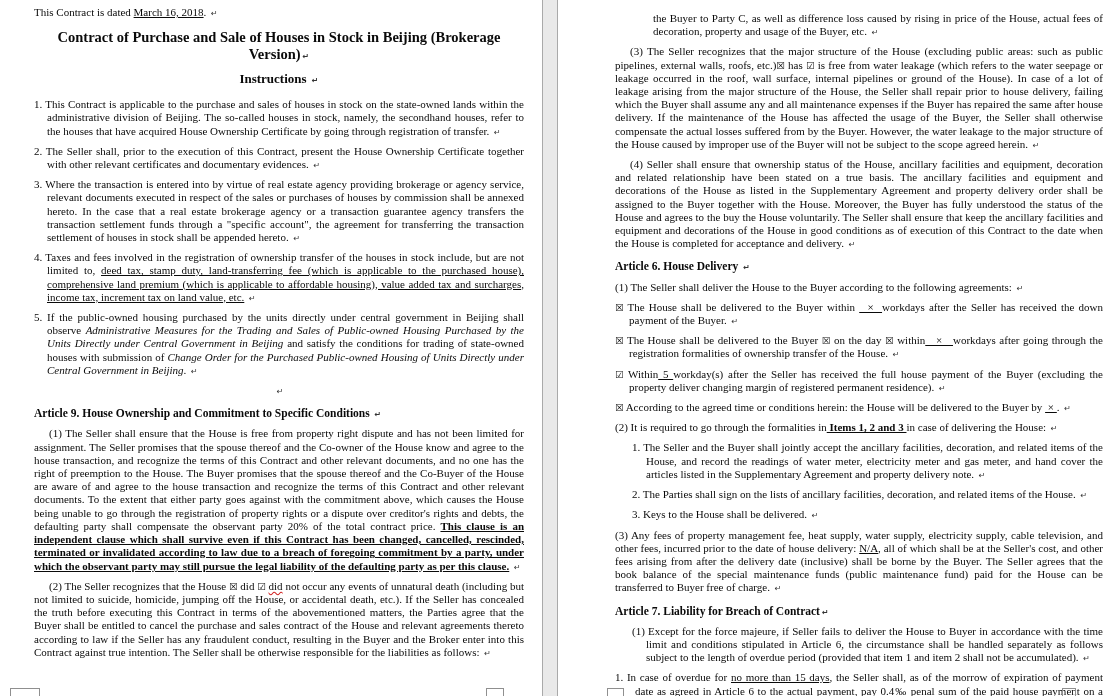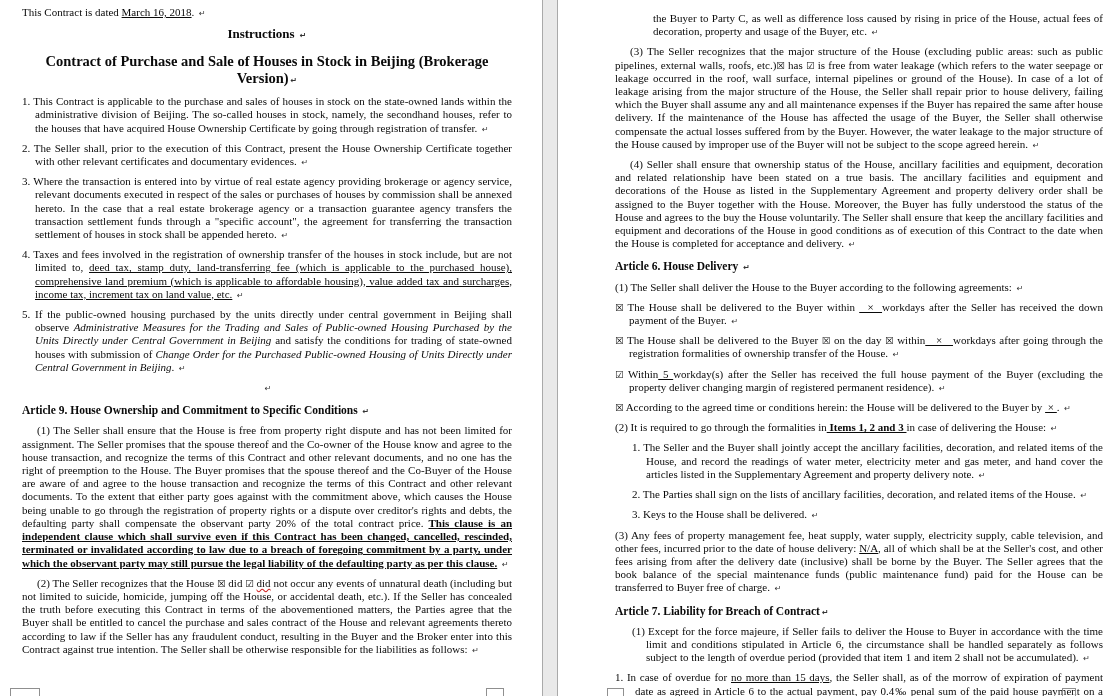--- a/index.html
+++ b/index.html
@@ -3,21 +3,21 @@
 <meta charset="utf-8">
 <style>
   html,body{margin:0;padding:0;}
   body{
     width:1107px;height:696px;overflow:hidden;position:relative;
     background:#ffffff;color:#0a0a0a;
     font-family:"Liberation Serif", serif;
     font-size:11px;line-height:13.2px;
   }
   .page{position:absolute;top:0;height:696px;background:#fff;box-sizing:border-box;overflow:hidden;}
-  #page-left{left:4px;width:568px;padding:6px 60px 0 18px;}
+  #page-left{left:16px;width:568px;padding:6px 60px 0 18px;}
   #page-right{left:558px;width:557px;padding:6px 12px 0 57px;}
   .gap{position:absolute;left:542px;top:0;width:16px;height:696px;background:#e9e9e9;
        border-left:1px solid #a9a9a9;border-right:1px solid #a9a9a9;box-sizing:border-box;}
   .blk{margin:6px 0;text-align:justify;}
   .p0{margin-top:0;text-align:left;}
   .title{font-size:14.5px;line-height:17px;font-weight:bold;text-align:center;margin:9px 0 6px;}
   .subtitle{font-size:13px;line-height:16px;font-weight:bold;text-align:center;margin:6px 0 9px;}
   .h{font-weight:bold;font-size:11.5px;text-align:left;margin:9px 0 6px;}
   .pind{text-indent:15px;}
   .pflat{}
@@ -37,22 +37,22 @@
   #crop-l1{left:10px;top:688px;width:28px;height:14px;}
   #crop-l2{left:486px;top:688px;width:16px;height:14px;}
   #crop-r1{left:607px;top:688px;width:15px;height:14px;}
   #crop-r2{left:1062px;top:688px;width:12px;height:14px;}
 </style>
 </head>
 <body>
 
 <div class="page" id="page-left">
     <div class="blk p0"><span>This Contract is dated </span><span class="u">March 16, 2018</span><span>. </span><span class="pm">↵</span></div>
+    <div class="blk title"><span>Contract of Purchase and Sale of Houses in Stock in Beijing (Brokerage Version)</span><span class="pm">↵</span></div>
     <div class="blk subtitle"><span>Instructions </span><span class="pm">↵</span></div>
-    <div class="blk title"><span>Contract of Purchase and Sale of Houses in Stock in Beijing (Brokerage Version)</span><span class="pm">↵</span></div>
     <div class="blk li1"><span>1. This Contract is applicable to the purchase and sales of houses in stock on the state-owned lands within the administrative division of Beijing. The so-called houses in stock, namely, the secondhand houses, refer to the houses that have acquired House Ownership Certificate by going through registration of transfer. </span><span class="pm">↵</span></div>
     <div class="blk li1"><span>2. The Seller shall, prior to the execution of this Contract, present the House Ownership Certificate together with other relevant certificates and documentary evidences. </span><span class="pm">↵</span></div>
     <div class="blk li1"><span>3. Where the transaction is entered into by virtue of real estate agency providing brokerage or agency service, relevant documents executed in respect of the sales or purchases of houses by commission shall be annexed hereto. In the case that a real estate brokerage agency or a transaction guarantee agency transfers the transaction settlement funds through a "specific account", the agreement for transferring the transaction settlement of houses in stock shall be appended hereto. </span><span class="pm">↵</span></div>
     <div class="blk li1"><span>4. Taxes and fees involved in the registration of ownership transfer of the houses in stock include, but are not limited to, </span><span class="u">deed tax, stamp duty, land-transferring fee (which is applicable to the purchased house), comprehensive land premium (which is applicable to affordable housing), value added tax and surcharges, income tax, increment tax on land value, etc.</span><span> </span><span class="pm">↵</span></div>
     <div class="blk li1"><span>5. If the public-owned housing purchased by the units directly under central government in Beijing shall observe </span><span class="i">Administrative Measures for the Trading and Sales of Public-owned Housing Purchased by the Units Directly under Central Government in Beijing</span><span> and satisfy the conditions for trading of state-owned houses with submission of </span><span class="i">Change Order for the Purchased Public-owned Housing of Units Directly under Central Government in Beijing</span><span>. </span><span class="pm">↵</span></div>
     <div class="blk pmline"><span class="pm">↵</span></div>
     <div class="blk h"><span>Article 9. House Ownership and Commitment to Specific Conditions </span><span class="pm">↵</span></div>
     <div class="blk pind"><span>(1) The Seller shall ensure that the House is free from property right dispute and has not been limited for assignment. The Seller promises that the spouse thereof and the Co-owner of the House know and agree to the house transaction, and recognize the terms of this Contract and other relevant documents, and no one has the right of preemption to the House. The Buyer promises that the spouse thereof and the Co-Buyer of the House are aware of and agree to the house transaction and recognize the terms of this Contract and other relevant documents. To the extent that either party goes against with the commitment above, which causes the House being unable to go through the registration of property rights or a dispute over creditor's rights and debts, the defaulting party shall compensate the observant party 20% of the total contract price. </span><span class="bu">This clause is an independent clause which shall survive even if this Contract has been changed, cancelled, rescinded, terminated or invalidated according to law due to a breach of foregoing commitment by a party, under which the observant party may still pursue the legal liability of the defaulting party as per this clause.</span><span> </span><span class="pm">↵</span></div>
     <div class="blk pind"><span>(2) The Seller recognizes that the House </span><span class="cb">☒</span><span> did </span><span class="cb">☑</span><span> </span><span class="wavy">did</span><span> not occur any events of unnatural death (including but not limited to suicide, homicide, jumping off the House, or accidental death, etc.). If the Seller has concealed the truth before executing this Contract in terms of the abovementioned matters, the Parties agree that the Buyer shall be entitled to cancel the purchase and sales contract of the House and relevant agreements thereto according to law if the Seller has any fraudulent conduct, resulting in the Buyer and the Broker enter into this Contract against true intention. The Seller shall be otherwise responsible for the liabilities as follows: </span><span class="pm">↵</span></div>
   </div>

